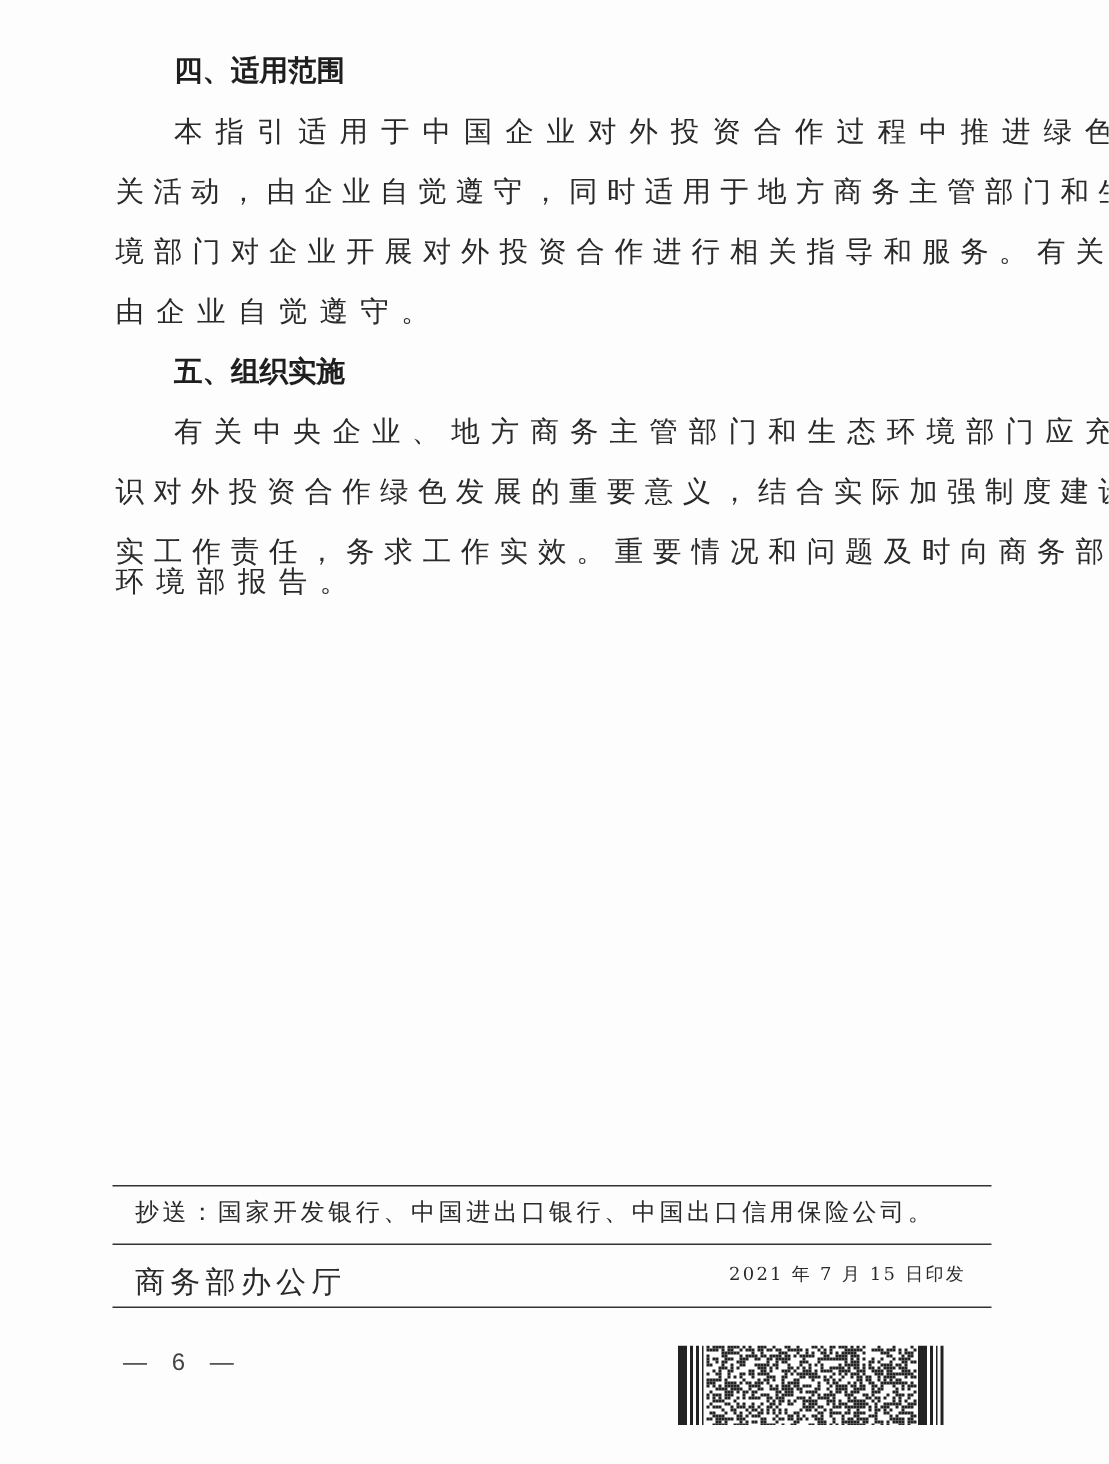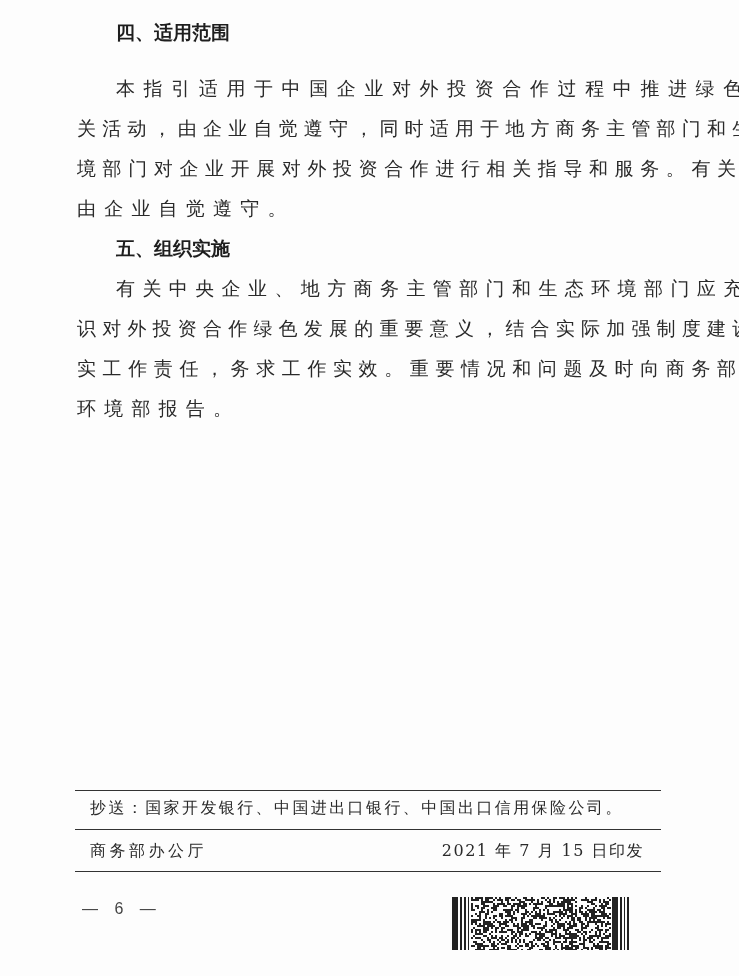--- a/index.html
+++ b/index.html
@@ -5,40 +5,40 @@
   html, body { margin:0; padding:0; }
   body { width:739px; height:976px; background:#fdfdfd; position:relative; overflow:hidden;
          font-family:"DejaVu Serif","Liberation Serif",serif; color:#2a2a2a; }
   .line { position:absolute; left:77px; width:585px; font-size:19px; line-height:24px;
           white-space:nowrap; letter-spacing:8.2px; }
   .heading { font-family:"DejaVu Sans","Liberation Sans",sans-serif; font-weight:bold; font-size:19px;
              letter-spacing:0px; color:#1e1e1e; left:116px; }
   .indent { left:116px; }
   .rule { position:absolute; left:75px; width:586px; height:0; border-top:1.5px solid #333; }
   .cc { position:absolute; left:90px; font-size:16px; letter-spacing:2.4px; white-space:nowrap; top:798px;text-align:center; }
-  .issuer { position:absolute; left:90px; top:841px; font-size:16px; letter-spacing:3.5px; white-space:nowrap; }
-  .date { position:absolute; right:95px; top:841px; font-size:16px; letter-spacing:1.5px; white-space:nowrap; }
+  .issuer { position:absolute; left:90px; top:841px; font-size:20px; letter-spacing:3.5px; white-space:nowrap; }
+  .date { position:absolute; right:95px; top:841px; font-size:12px; letter-spacing:1.5px; white-space:nowrap; }
   .pageno { position:absolute; left:82px; top:900px; font-size:16px; color:#444; font-family:"Liberation Sans",sans-serif; letter-spacing:6px; }
   .barcode { position:absolute; left:452px; top:897px; width:178px; height:53px; }
 </style>
 </head>
 <body>
 
 <div>
-  <div class="line heading" style="top:20px;">四、适用范围</div>
+  <div class="line heading" style="top:35px;">四、适用范围</div>
   <div class="line indent" style="top:76px; letter-spacing:8.6px;">本指引适用于中国企业对外投资合作过程中推进绿色发展相</div>
   <div class="line" style="top:116px; letter-spacing:6.2px;">关活动，由企业自觉遵守，同时适用于地方商务主管部门和生态环</div>
   <div class="line" style="top:156px; letter-spacing:6.6px;">境部门对企业开展对外投资合作进行相关指导和服务。有关单位</div>
   <div class="line" style="top:196px;">由企业自觉遵守。</div>
 
   <div class="line heading" style="top:236px;">五、组织实施</div>
   <div class="line indent" style="top:276px; letter-spacing:7.4px;">有关中央企业、地方商务主管部门和生态环境部门应充分认</div>
   <div class="line" style="top:316px; letter-spacing:6.2px;">识对外投资合作绿色发展的重要意义，结合实际加强制度建设，压</div>
   <div class="line" style="top:356px; letter-spacing:6.6px;">实工作责任，务求工作实效。重要情况和问题及时向商务部、生态</div>
-  <div class="line" style="top:396px;">环境部报告。</div>
+  <div class="line" style="top:376px;">环境部报告。</div>
 
   <div class="rule" style="top:790px;"></div>
   <div class="cc">抄送：国家开发银行、中国进出口银行、中国出口信用保险公司。</div>
   <div class="rule" style="top:829px; border-top-width:1px;"></div>
   <div class="issuer">商务部办公厅</div>
   <div class="date">2021 年 7 月 15 日印发</div>
   <div class="rule" style="top:871px;"></div>
 
   <div class="pageno">— 6 —</div>
 

